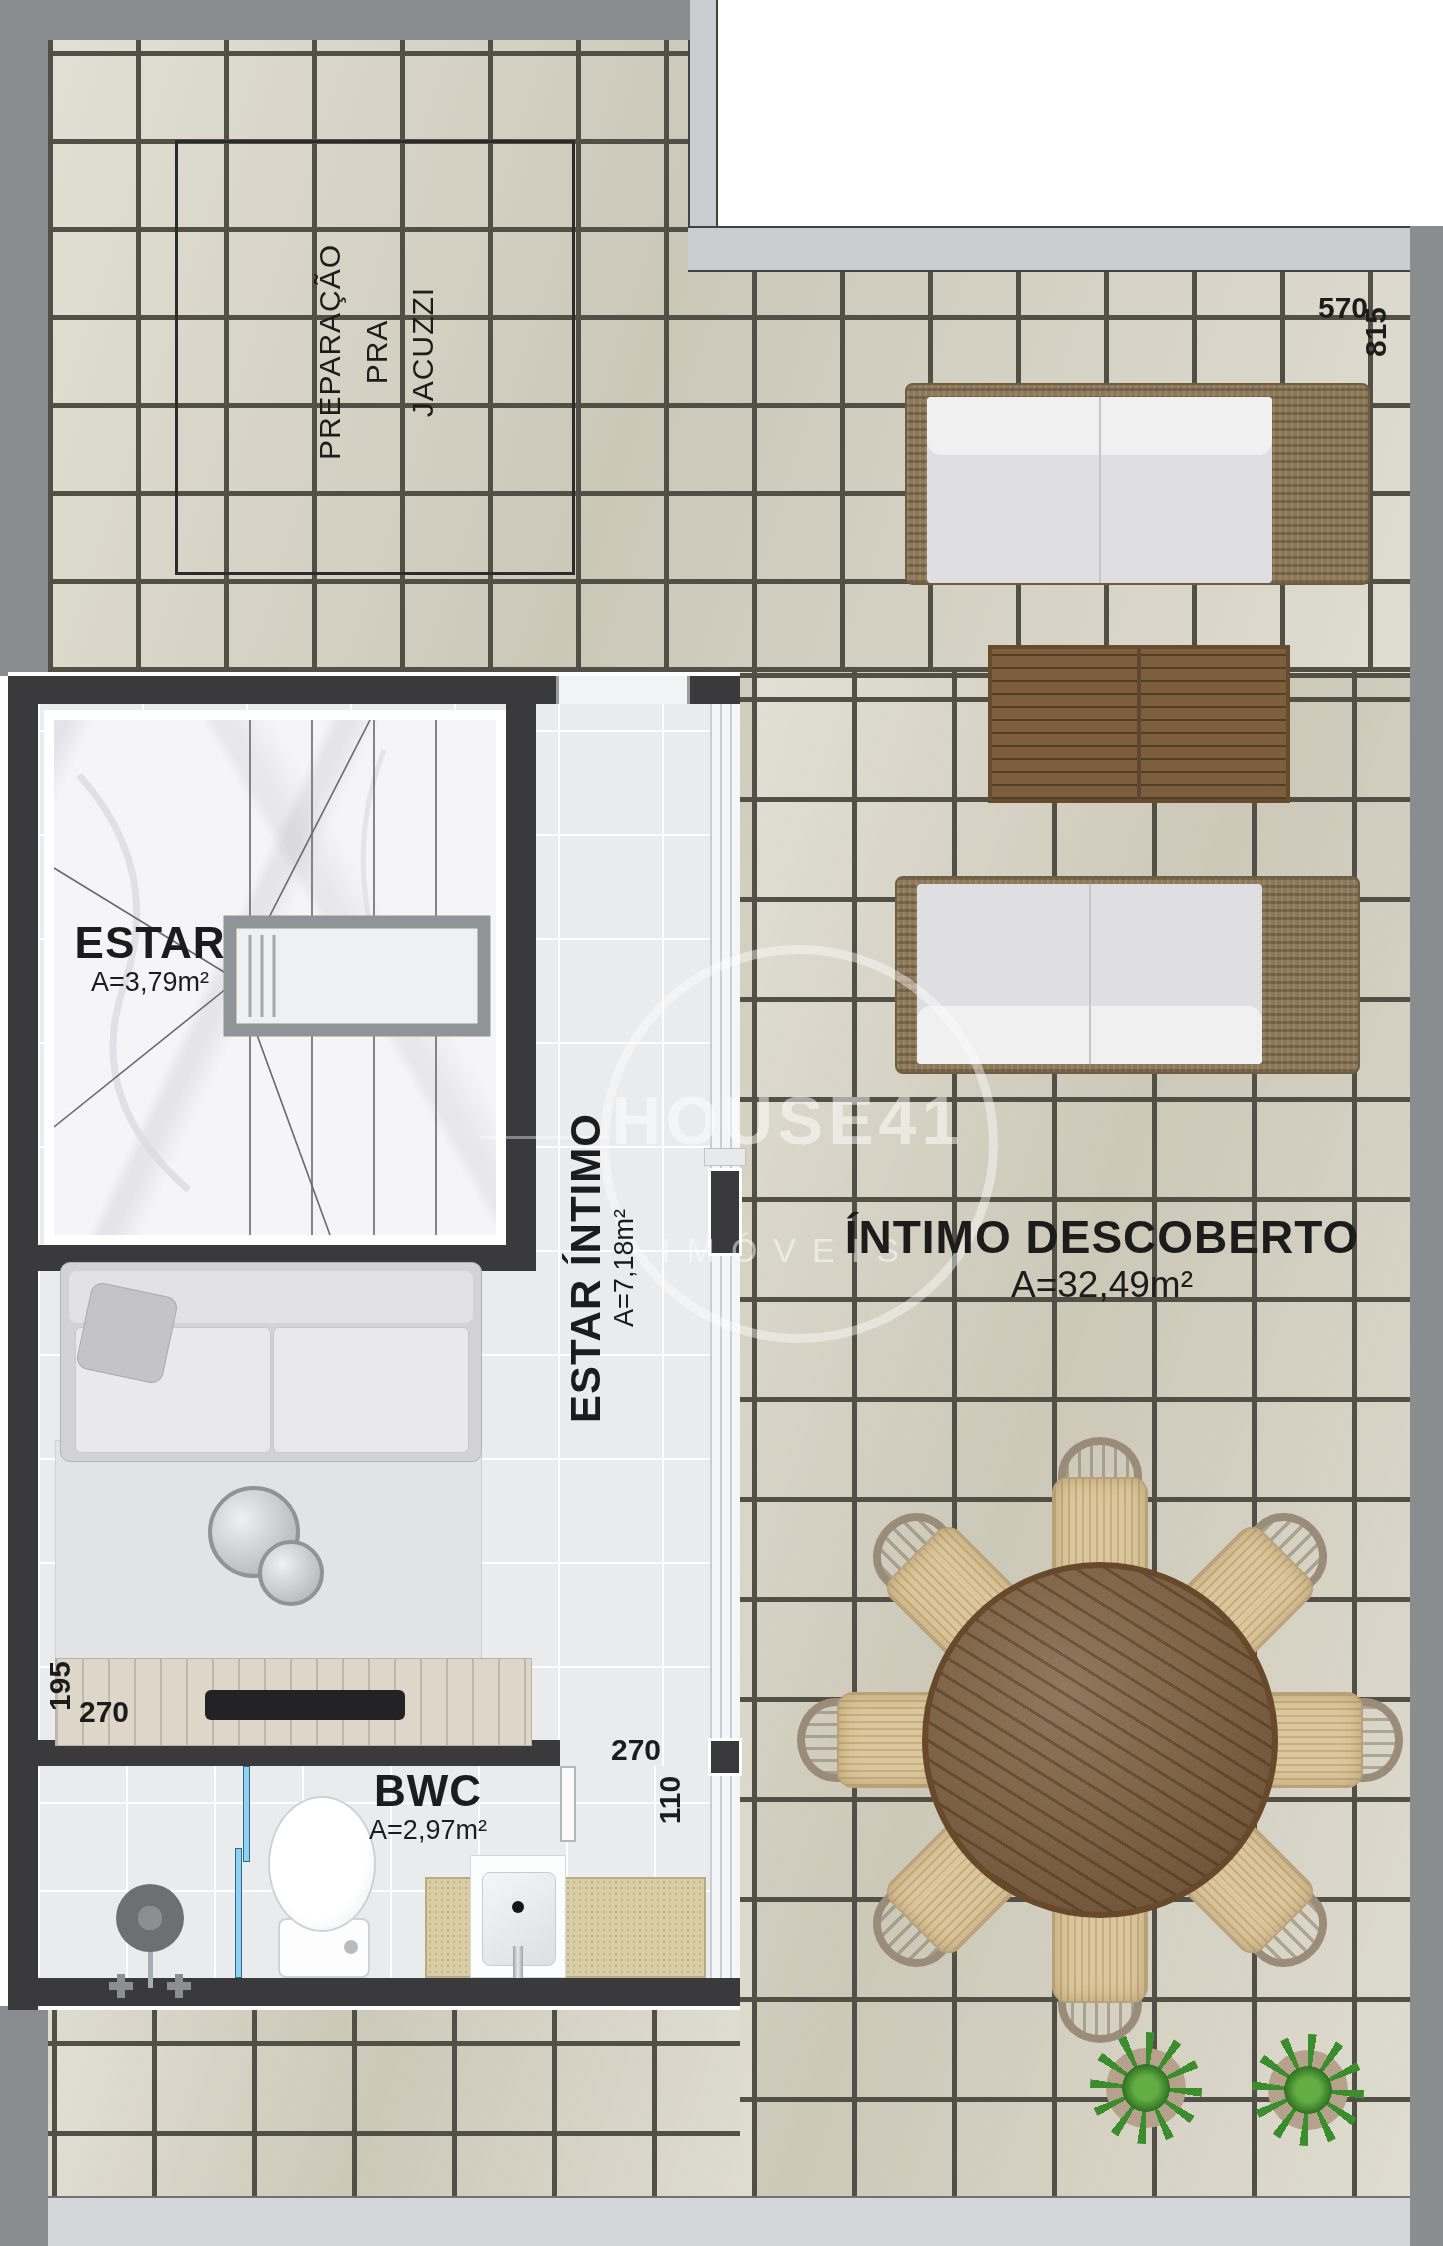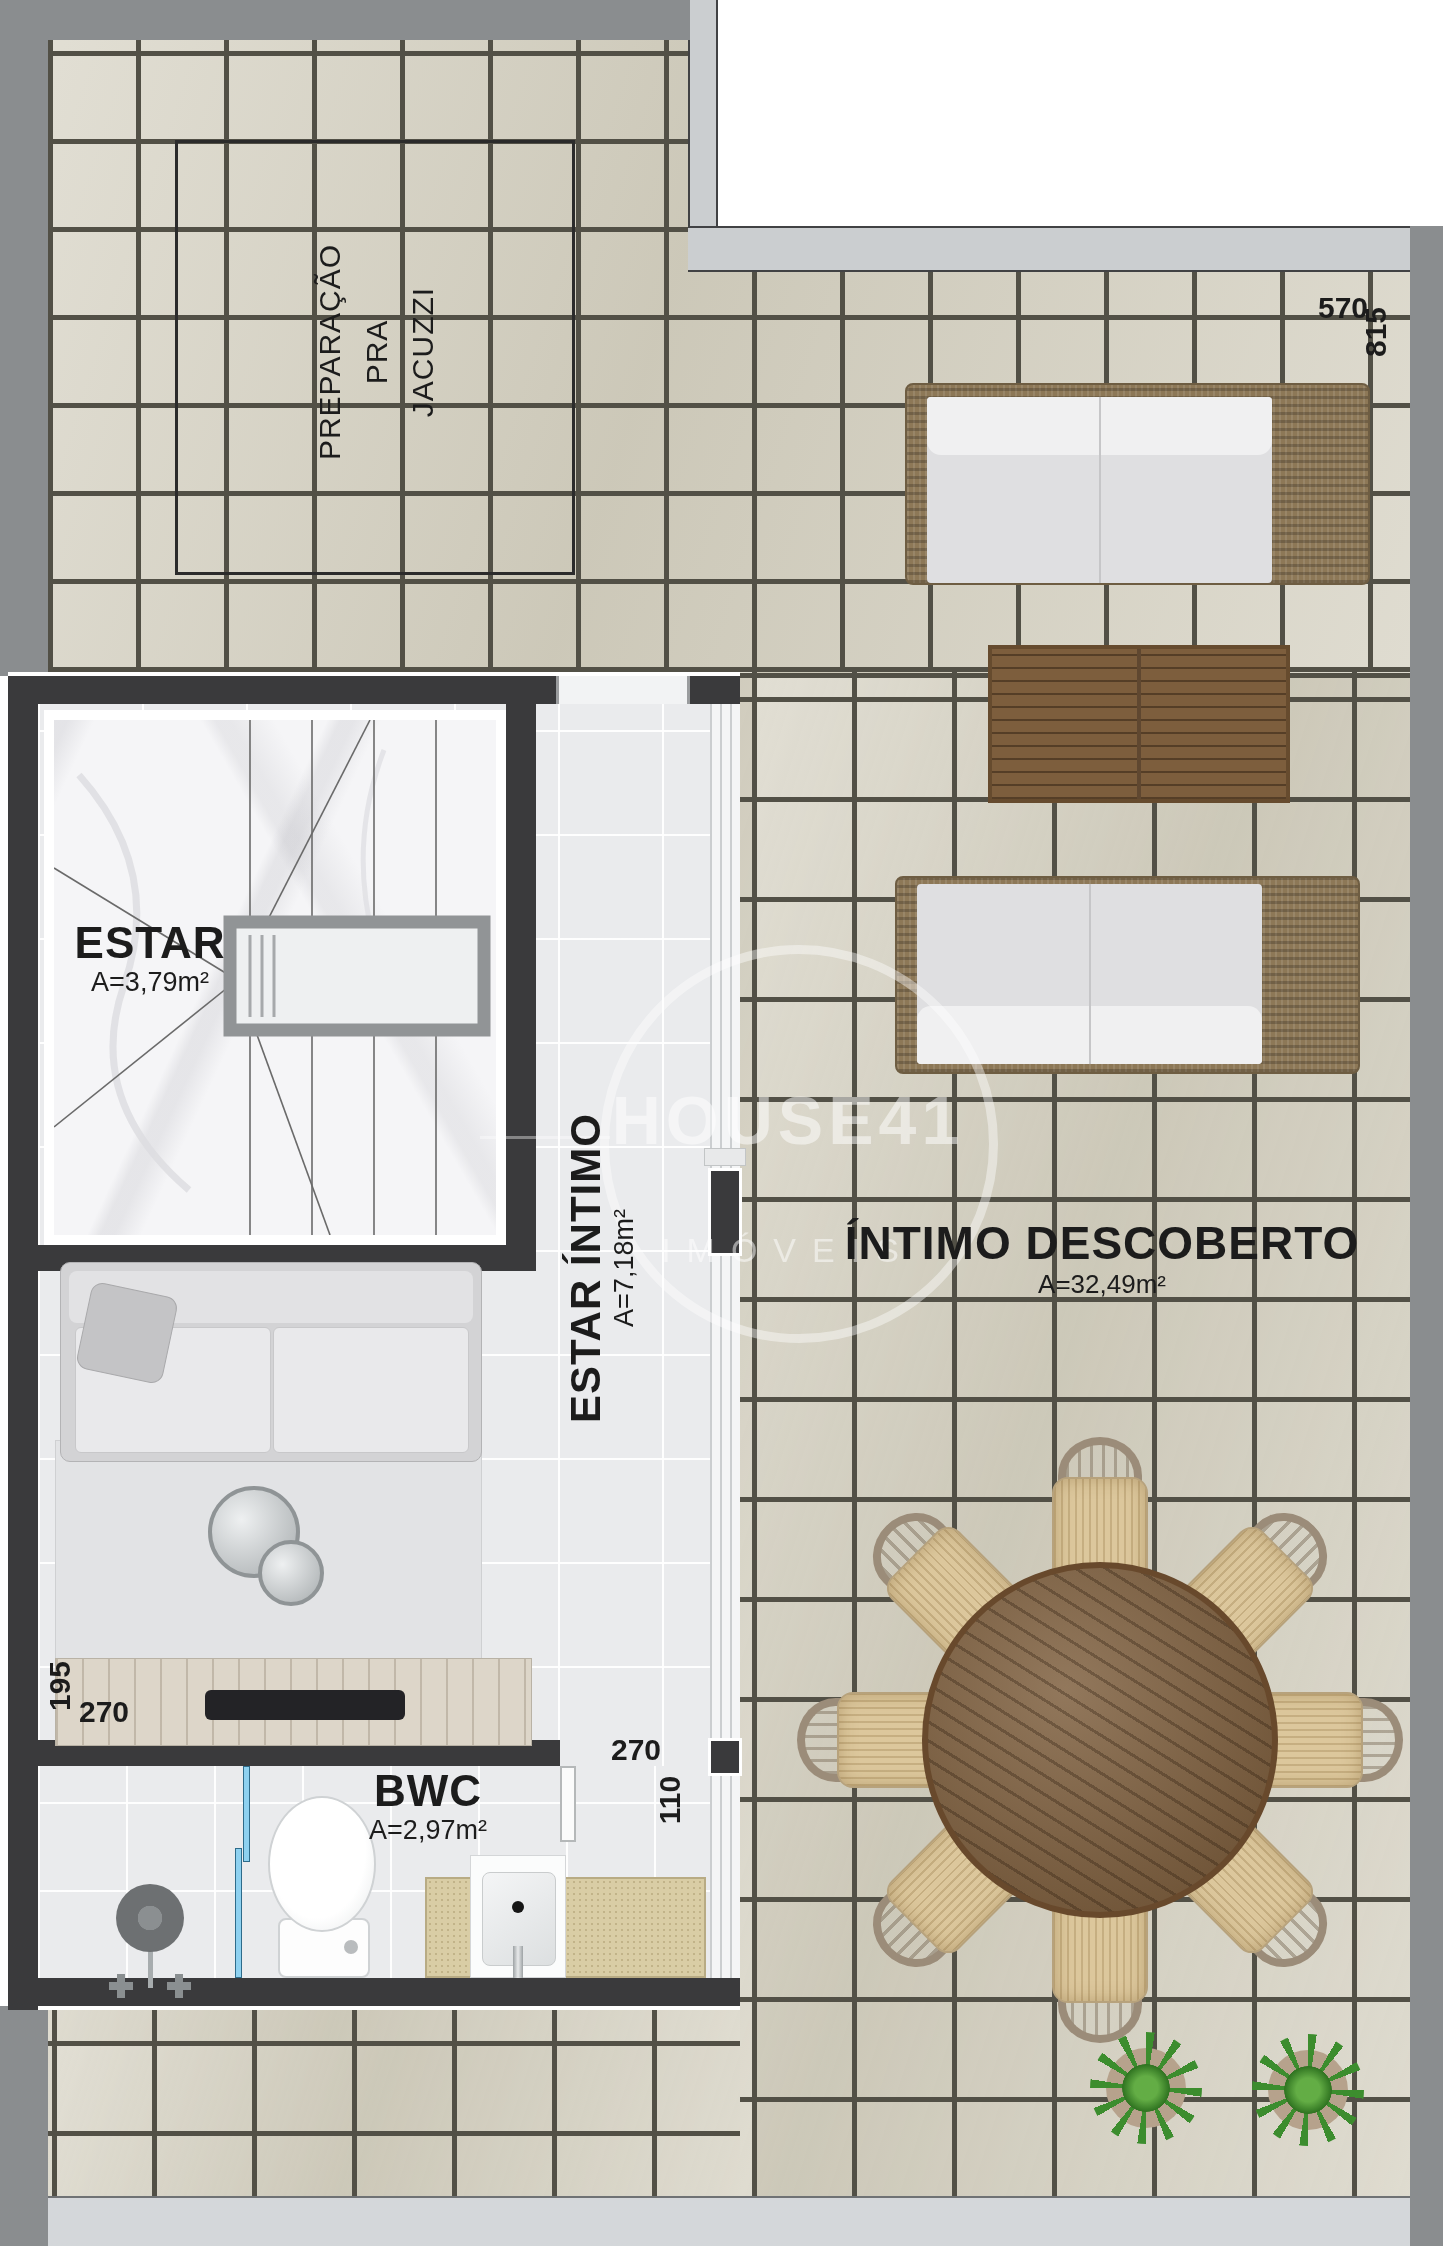--- a/index.html
+++ b/index.html
@@ -215,21 +215,21 @@
   <div class="label" style="left:150px;top:958px;">
     <div class="room-name" style="font-size:44px;">ESTAR</div>
     <div class="room-area">A=3,79m²</div>
   </div>
   <div class="label rot" style="left:601px;top:1268px;">
     <div class="room-name">ESTAR ÍNTIMO</div>
     <div class="room-area">A=7,18m²</div>
   </div>
   <div class="label" style="left:1102px;top:1258px;">
     <div class="room-name" style="font-size:46px;">ÍNTIMO DESCOBERTO</div>
-    <div class="room-area" style="font-size:26px;">A=32,49m²</div>
+    <div class="room-area" style="font-size:37px;">A=32,49m²</div>
   </div>
   <div class="label" style="left:428px;top:1806px;">
     <div class="room-name" style="font-size:44px;">BWC</div>
     <div class="room-area">A=2,97m²</div>
   </div>
 
   <div class="label dim" style="left:1343px;top:308px;">570</div>
   <div class="label rot dim" style="left:1376px;top:332px;">815</div>
   <div class="label rot dim" style="left:60px;top:1686px;">195</div>
   <div class="label dim" style="left:104px;top:1712px;">270</div>

